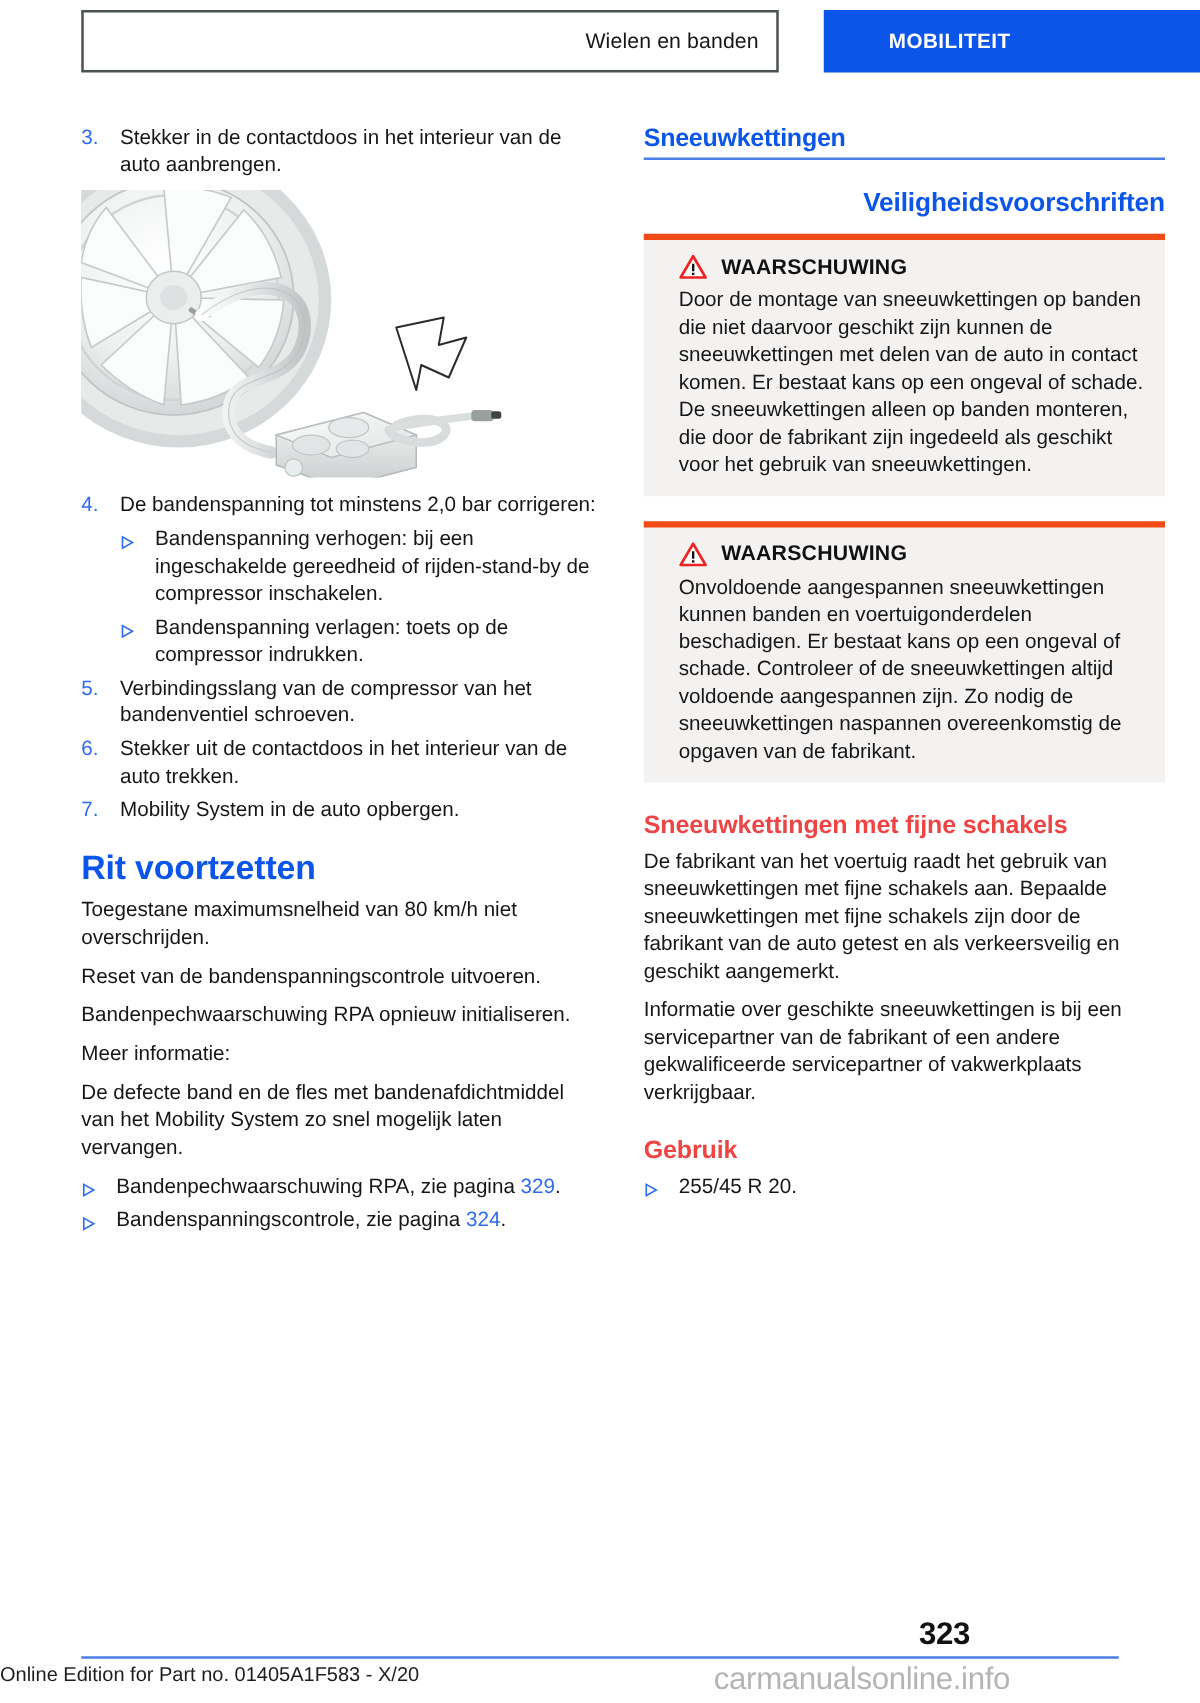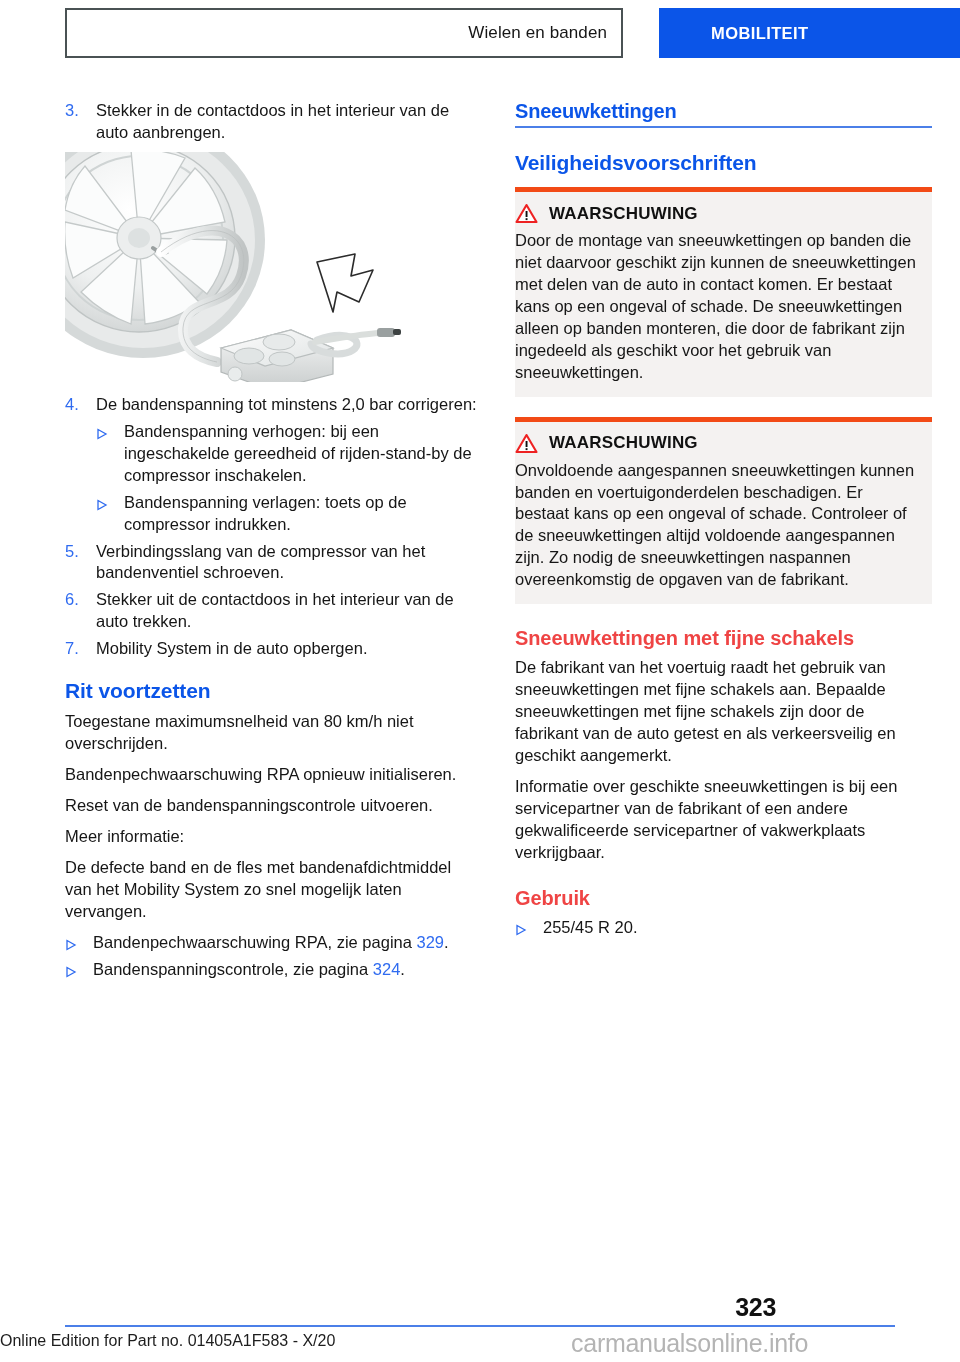--- a/index.html
+++ b/index.html
@@ -129,47 +129,48 @@
     font-weight: bold;
     color: #0b55e8;
     letter-spacing: -0.2px;
   }
   .rule-blue {
     height: 2px;
     background: #4b7fe8;
     margin-bottom: 23px;
   }
   h2.h-sub {
-    margin: 0 0 12px 0;
+    margin: 0 0 12px 16px;
     font-size: 21px;
     font-weight: bold;
     color: #0b55e8;
     letter-spacing: -0.1px;
+    text-align: right;
   }
   h2.h-sub2 {
     margin: 22px 0 7px 0;
     font-size: 20px;
     font-weight: bold;
     color: #ef4444;
     line-height: 1.2;
     letter-spacing: -0.1px;
   }
   h2.h-left {
     margin: 19px 0 8px 0;
-    font-size: 21px;
+    font-size: 27px;
     font-weight: bold;
     color: #0b55e8;
     letter-spacing: -0.1px;
   }
 
   
   .warning {
     background: #f4f2f1;
     border-top: 5px solid #f24a16;
-    padding: 11px 14px 13px 0;
+    padding: 11px 14px 13px 28px;
     margin-bottom: 20px;
   }
   .warning-head {
     display: flex;
     align-items: center;
     margin-bottom: 6px;
   }
   .warn-icon { flex: 0 0 34px; }
   .warn-icon svg { display: block; }
   .warning-head span {
@@ -361,22 +362,22 @@
       <div class="step-text">Stekker uit de contactdoos in het interieur van de auto trekken.</div>
     </div>
     <div class="step">
       <div class="step-num">7.</div>
       <div class="step-text">Mobility System in de auto opbergen.</div>
     </div>
 
     <h2 class="h-left">Rit voortzetten</h2>
 
     <p class="para">Toegestane maximumsnelheid van 80 km/h niet overschrijden.</p>
+    <p class="para">Reset van de bandenspanningscontrole uitvoeren.</p>
     <p class="para">Bandenpechwaarschuwing RPA opnieuw initialiseren.</p>
-    <p class="para">Reset van de bandenspanningscontrole uitvoeren.</p>
     <p class="para">Meer informatie:</p>
     <p class="para">De defecte band en de fles met bandenafdichtmiddel van het Mobility System zo snel mogelijk laten vervangen.</p>
 
     <div class="bullet">
       <div class="tri">
         <svg width="12" height="12" viewBox="0 0 12 12">
             <path d="M2 1.5 L10 6 L2 10.5 Z" fill="none" stroke="#2f6bf0" stroke-width="1.3"></path>
           </svg>
       </div>
       <div class="bullet-text"><span>Bandenpechwaarschuwing RPA, zie pagina </span><span class="pref">329</span><span>.</span></div>

